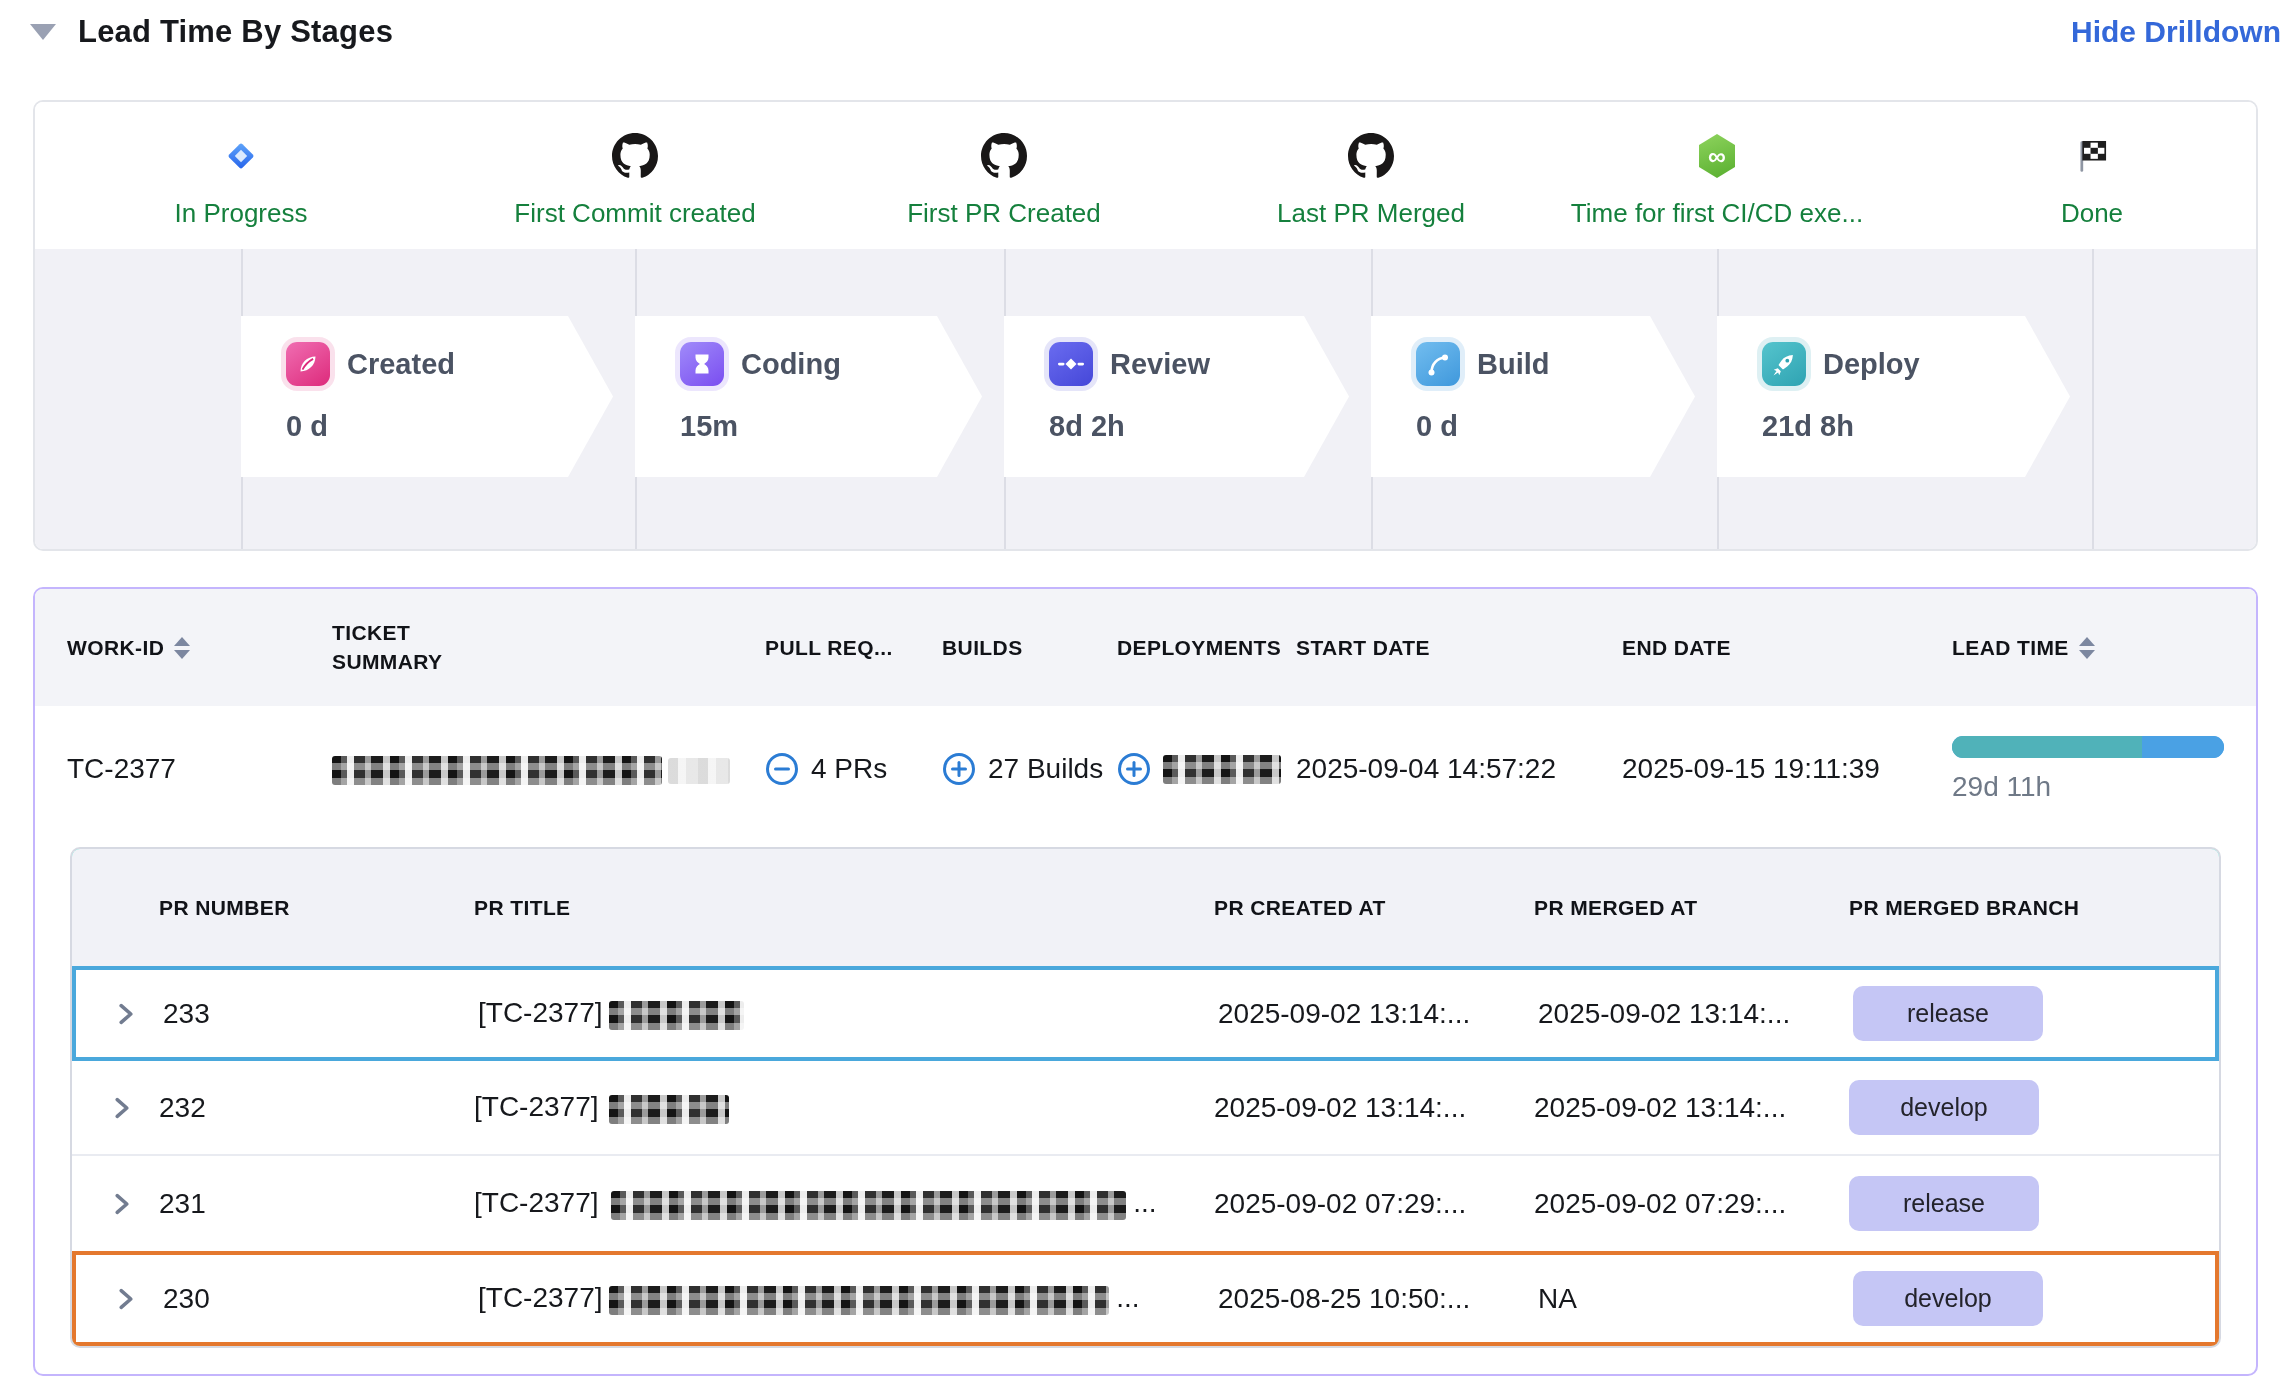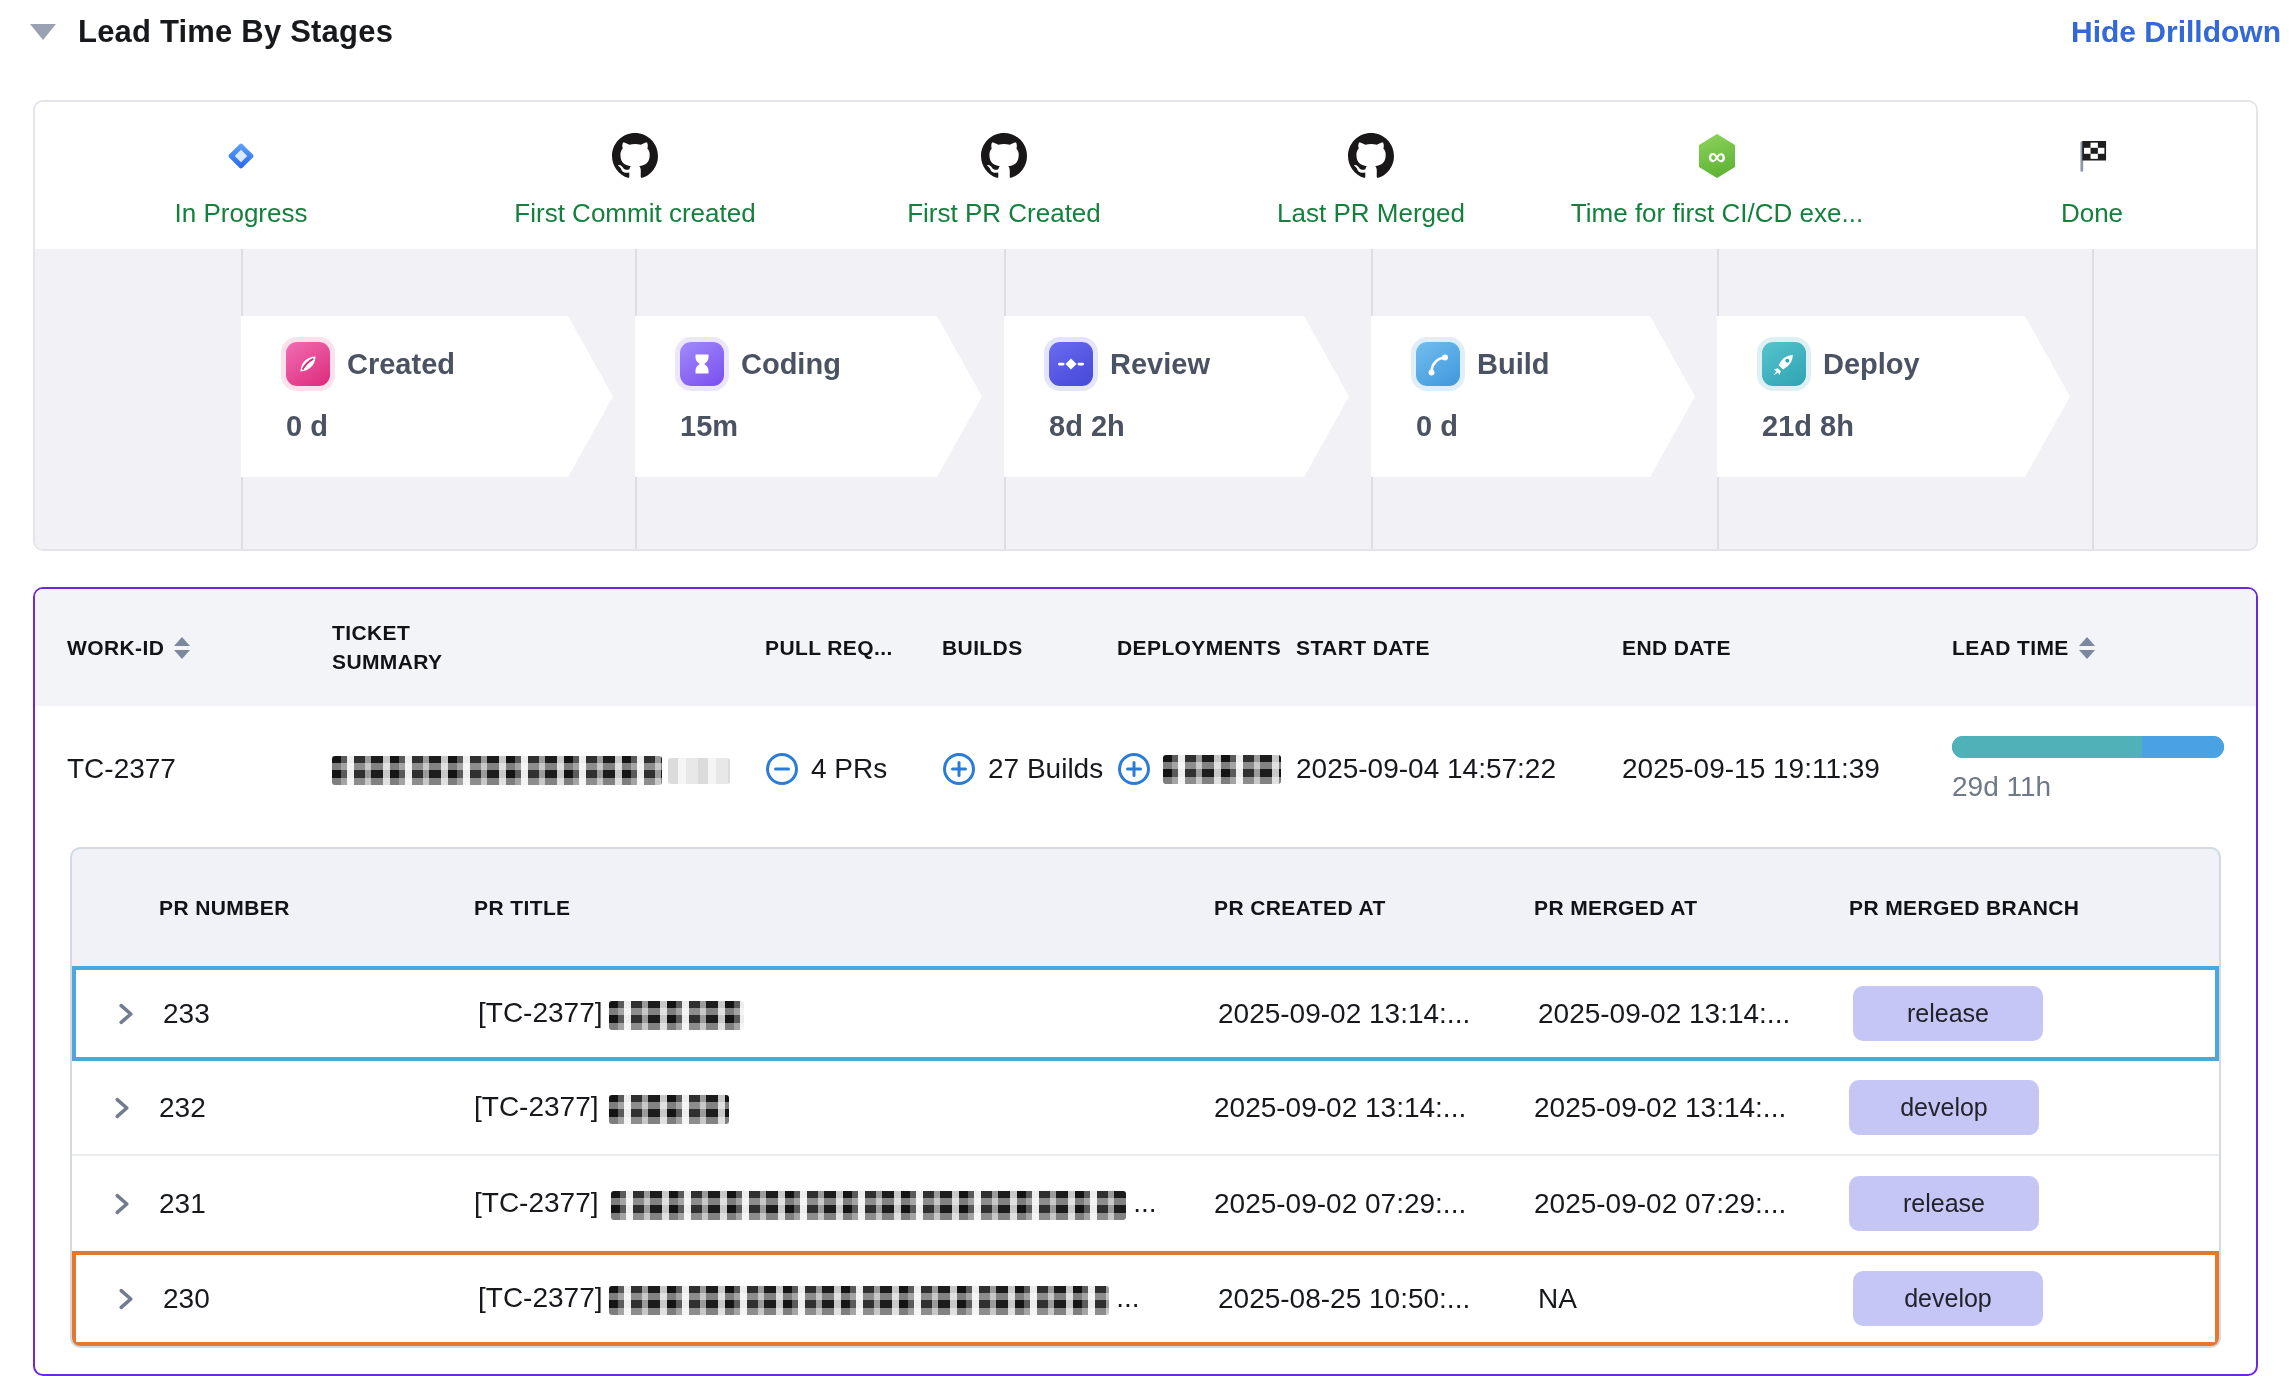--- a/index.html
+++ b/index.html
@@ -36,21 +36,21 @@
   .si-planning { background:linear-gradient(145deg,#f06eb2,#dd2a7b); box-shadow:0 0 0 5px rgba(221,42,123,.14); }
   .si-coding   { background:linear-gradient(145deg,#a08bfa,#7a4df0); box-shadow:0 0 0 5px rgba(122,77,240,.14); }
   .si-review   { background:linear-gradient(145deg,#6a6cf0,#4547d8); box-shadow:0 0 0 5px rgba(69,71,216,.14); }
   .si-build    { background:linear-gradient(145deg,#72bdef,#3f98dc); box-shadow:0 0 0 5px rgba(63,152,220,.16); }
   .si-deploy   { background:linear-gradient(145deg,#55c4cd,#2fa3b2); box-shadow:0 0 0 5px rgba(47,163,178,.16); }
   .stage-name { margin-left:17px; font-size:29px; font-weight:700; color:#4b5363; }
   .stage-value { margin-top:24px; font-size:29px; font-weight:700; color:#4b5363; }
 
   
   .work-table { position:absolute; left:33px; top:587px; width:2225px; height:789px;
-                border:2px solid #6d28d9; border-radius:10px; overflow:hidden; background:#fff; }
+                border:2px solid #c4b5fd; border-radius:10px; overflow:hidden; background:#fff; }
   .wt-grid { display:grid; grid-template-columns:265px 433px 177px 175px 179px 326px 330px 1fr; padding-left:32px; }
   .wt-header { height:117px; background:#f3f4f8; align-items:center; }
   .wt-header .hcell { font-size:21px; font-weight:700; color:#111318; letter-spacing:.4px; display:flex; align-items:center; gap:10px; }
   .hcell .wrap { max-width:180px; line-height:1.35; }
   .sort { display:inline-flex; flex-direction:column; gap:4px; cursor:pointer; }
   .sort i { display:block; width:0; height:0; border-left:8px solid transparent; border-right:8px solid transparent; }
   .sort .up { border-bottom:9px solid #7c87a0; }
   .sort .dn { border-top:9px solid #7c87a0; }
   .wt-row { height:126px; background:#fff; align-items:center; font-size:28px; }
   .cell-flex { display:flex; align-items:center; gap:12px; }

